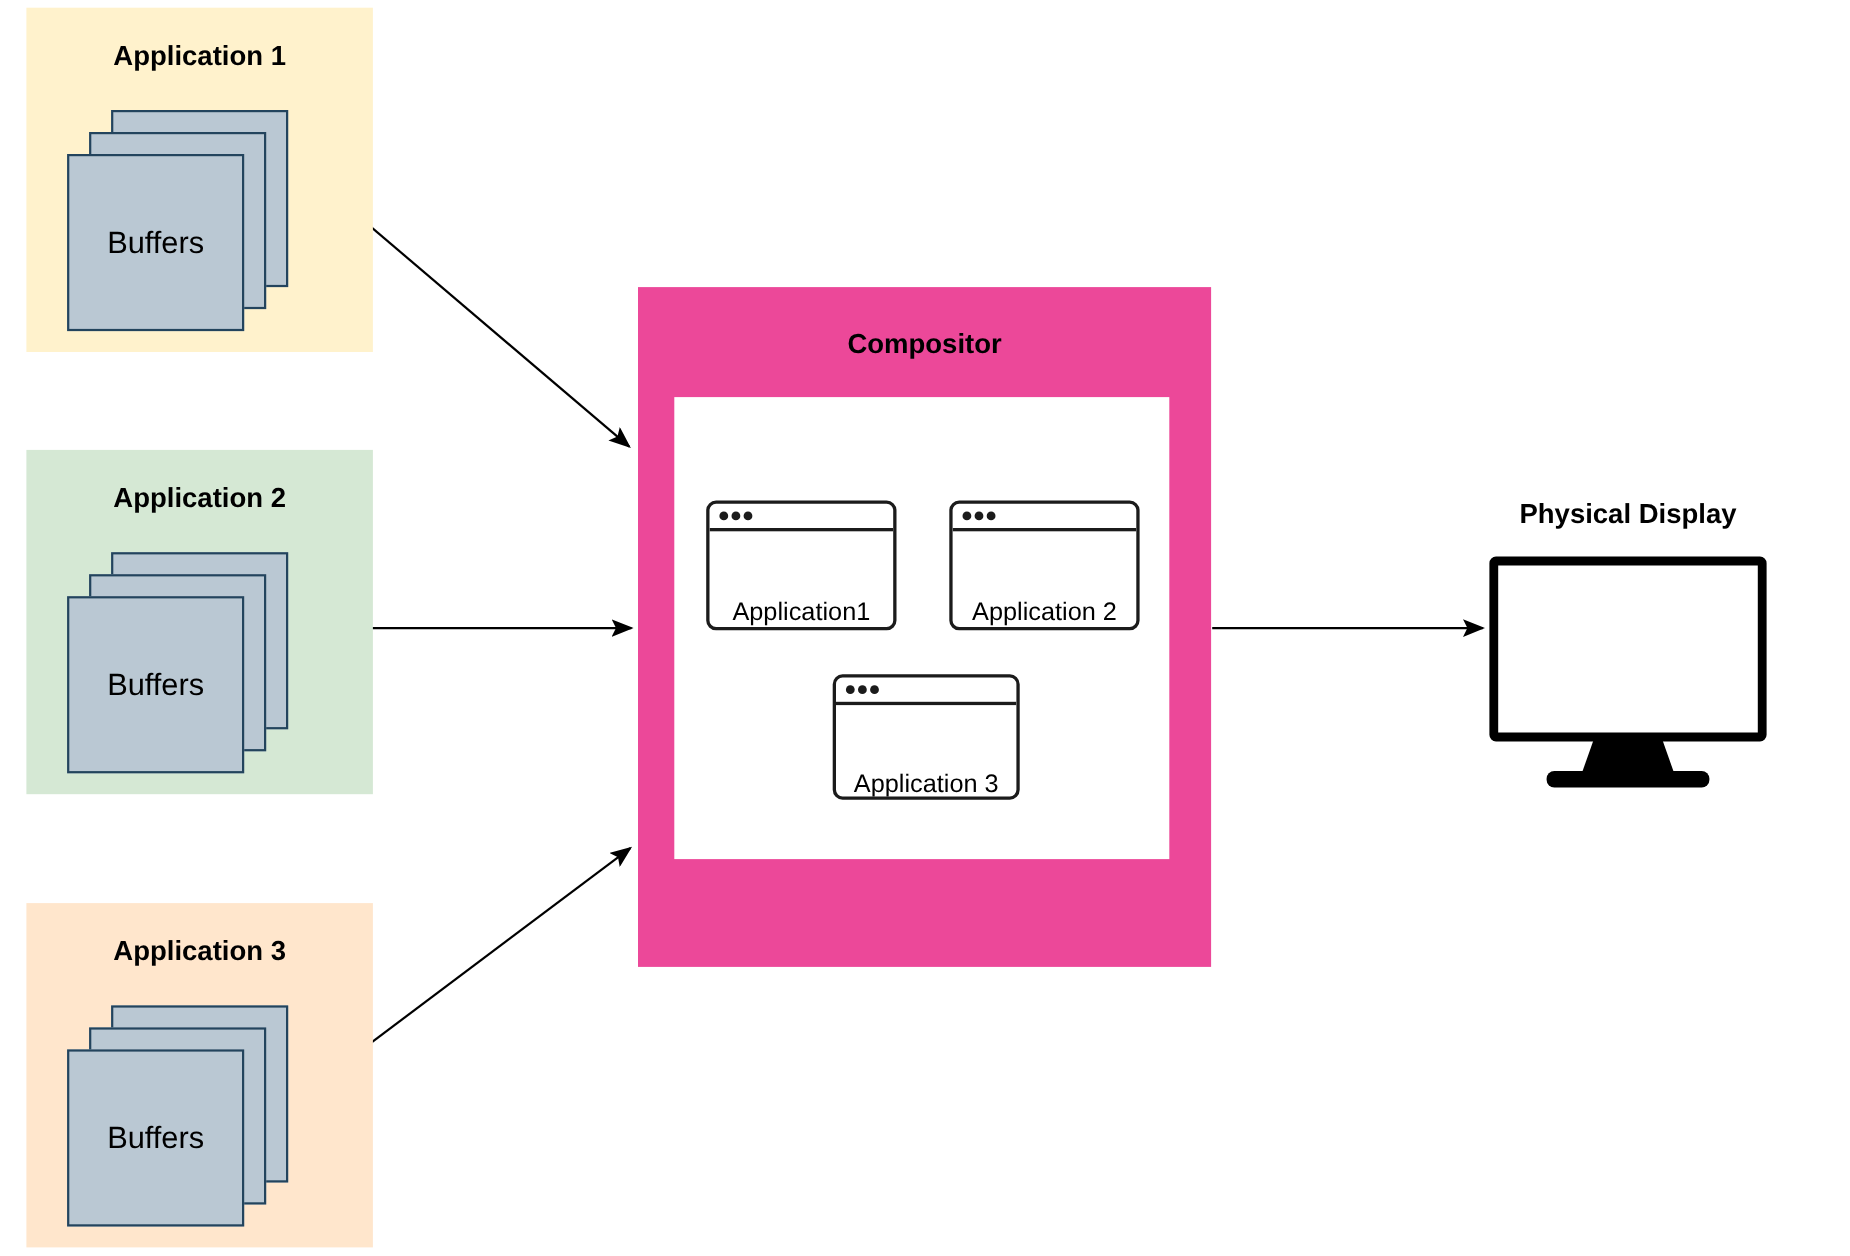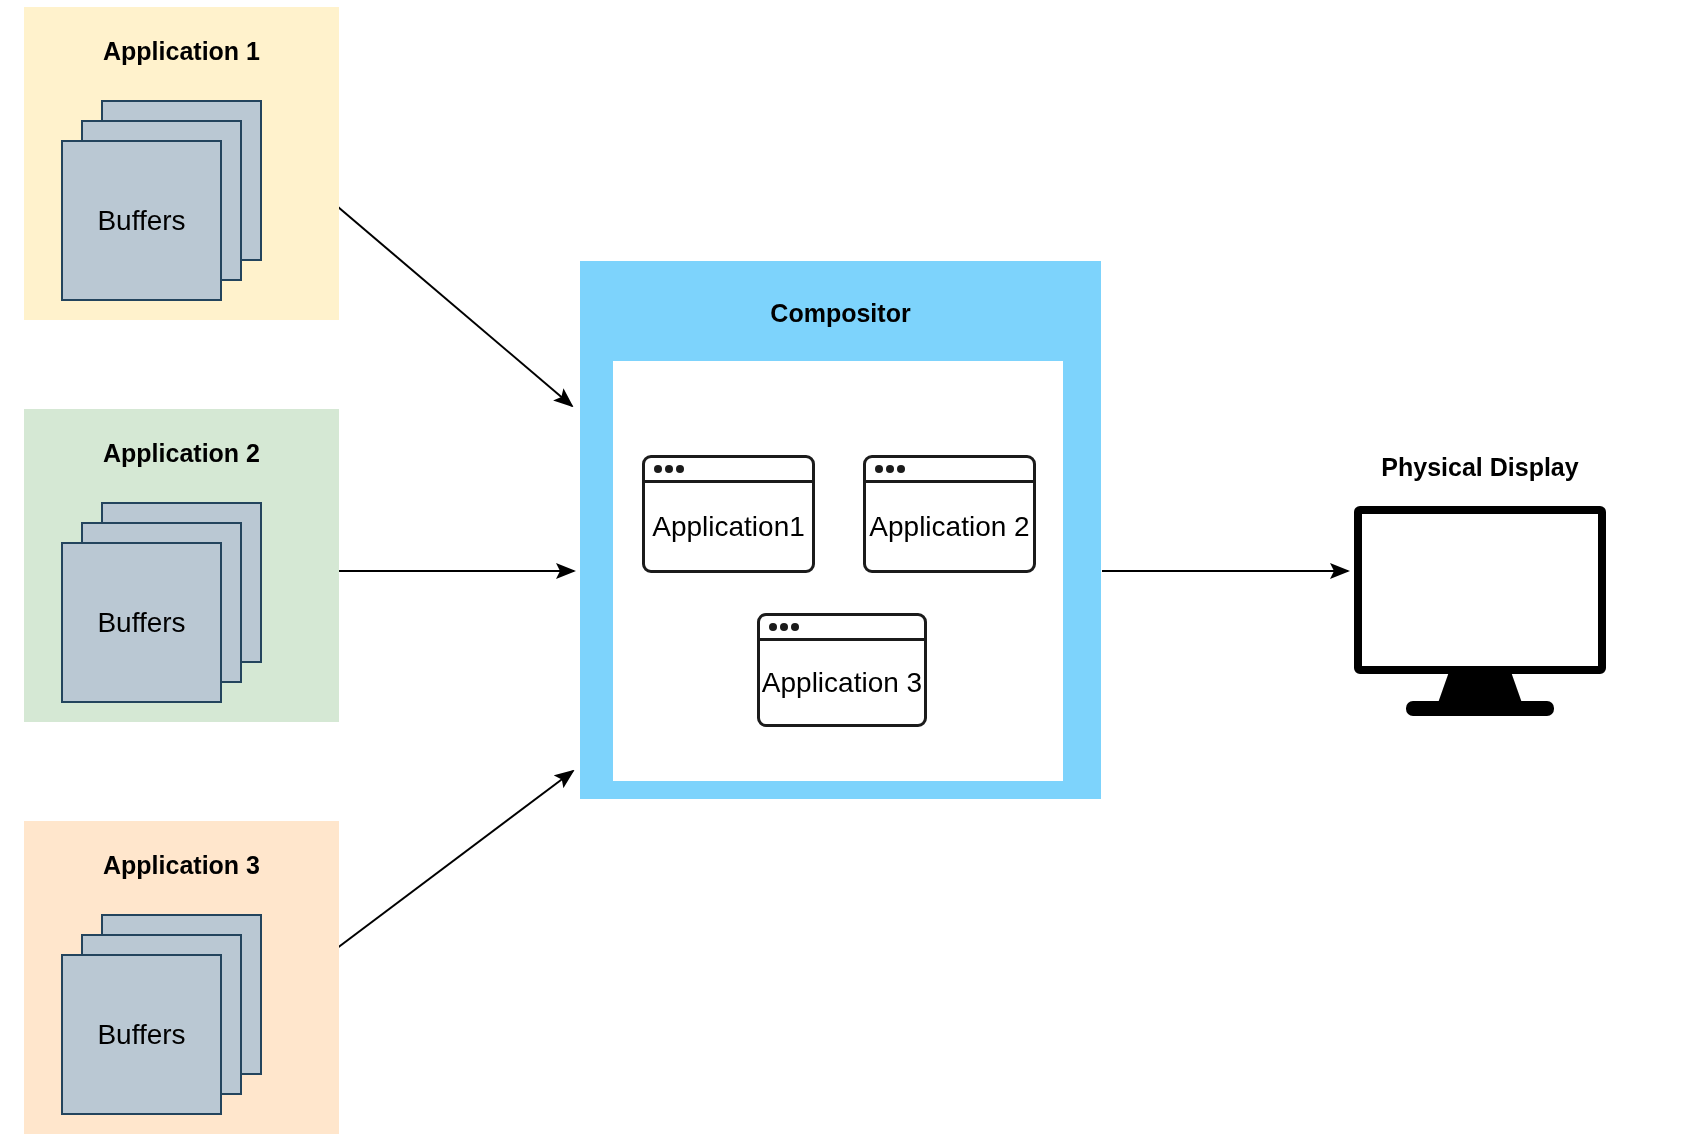--- a/index.html
+++ b/index.html
@@ -57,22 +57,22 @@
     justify-content: center;
     font-size: 28px;
   }
 
   
   .compositor {
     position: absolute;
     left: 580px;
     top: 261px;
     width: 521px;
-    height: 538px;
-    background: #7dd3fc;
+    height: 618px;
+    background: #ec4899;
   }
   .compositor-title {
     position: absolute;
     top: 38px;
     left: 0;
     width: 100%;
     text-align: center;
     font-size: 25px;
     font-weight: bold;
     line-height: 28px;
@@ -120,22 +120,23 @@
     width: 8px;
     height: 8px;
     border-radius: 50%;
     background: #1B1B1B;
   }
   .win-body {
     height: calc(100% - 25px);
     display: flex;
     align-items: center;
     justify-content: center;
-    font-size: 28px;
+    font-size: 23px;
     white-space: nowrap;
+    margin-top: 30px;
   }
 
   
   .display-title {
     position: absolute;
     left: 1330px;
     top: 453px;
     width: 300px;
     text-align: center;
     font-size: 25px;

